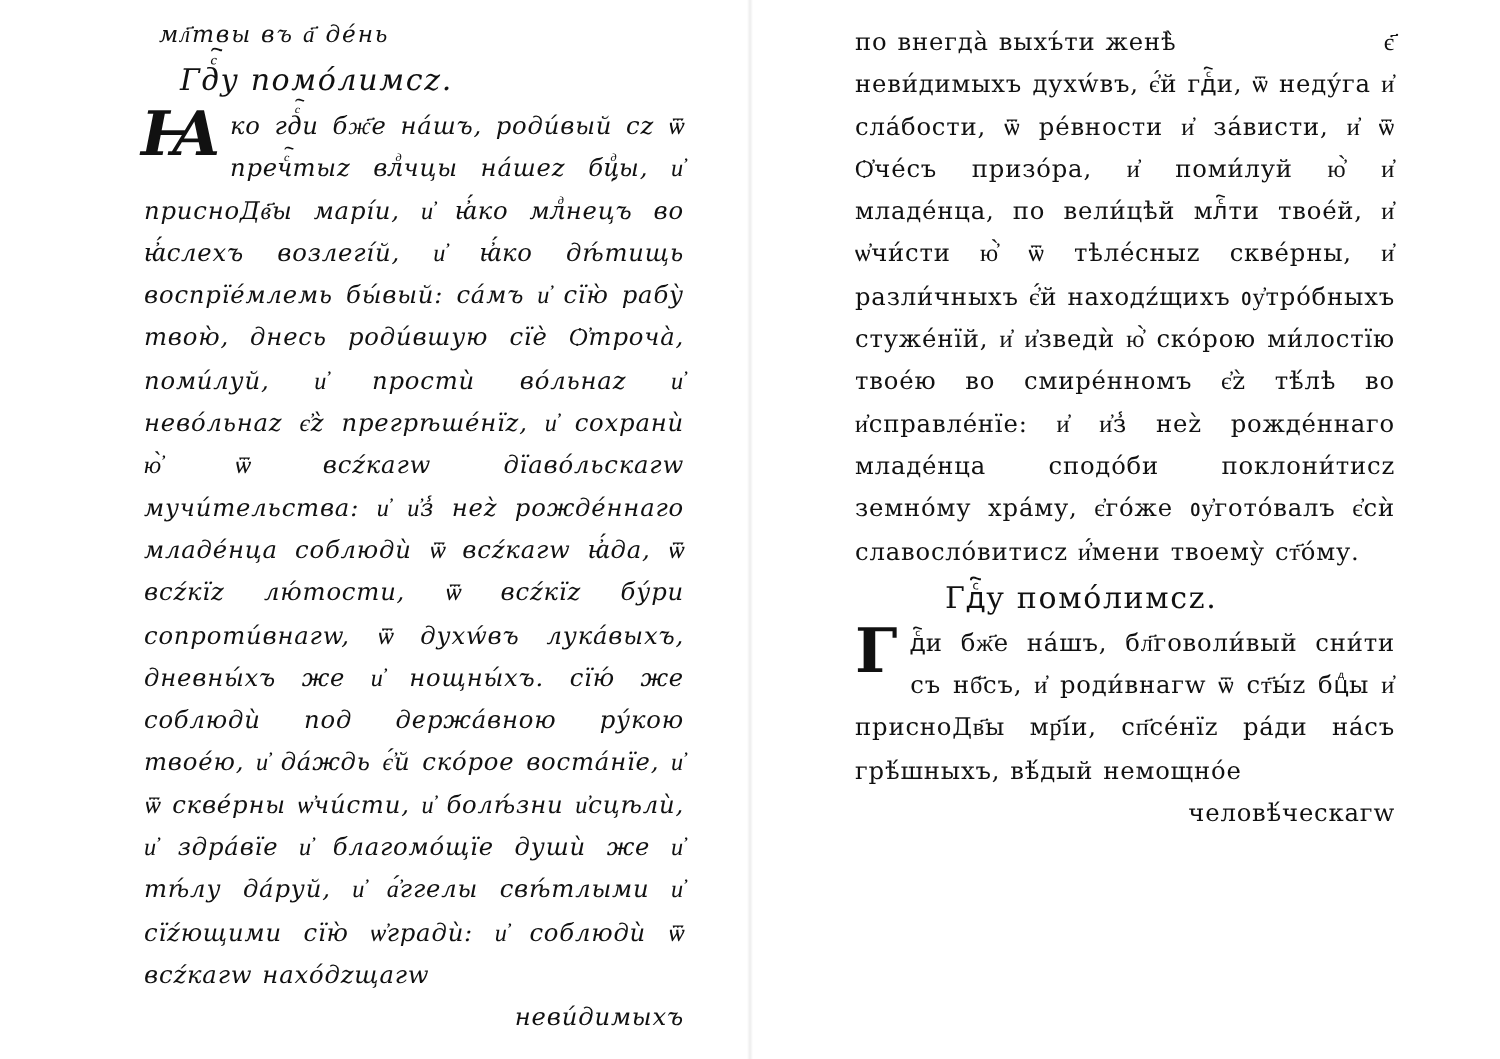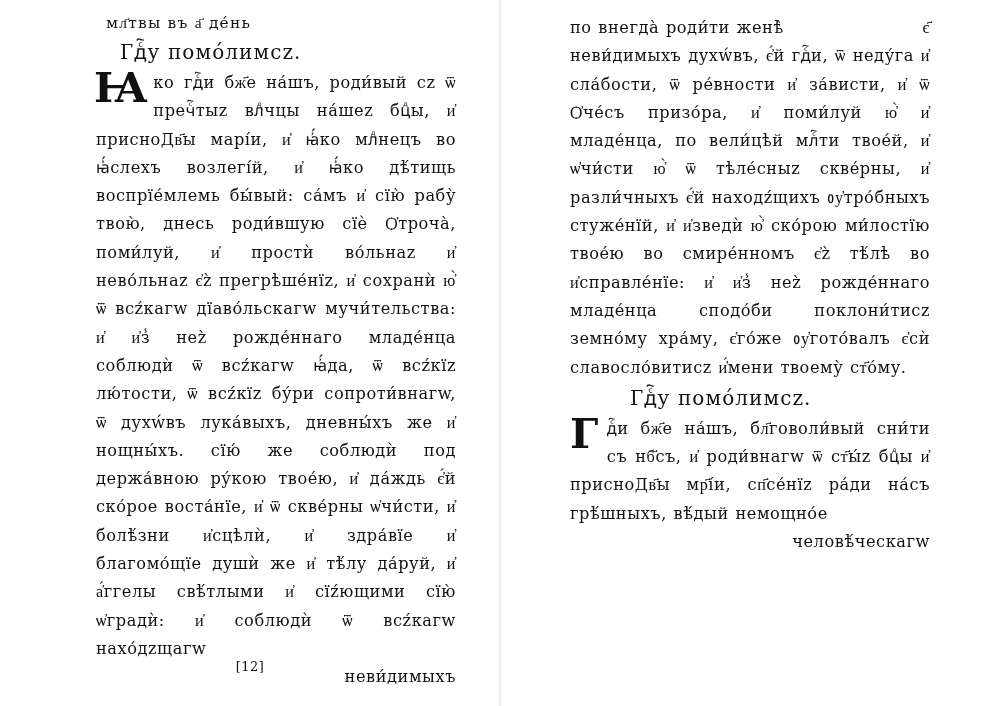--- a/index.html
+++ b/index.html
@@ -28,20 +28,21 @@
     box-sizing: border-box;
     width: 50%;
     height: 100%;
     padding-top: 14px;
     padding-bottom: 10px;
   }
 
   .page-left {
     padding-left: 96px;
     padding-right: 44px;
+    font-style: italic;
   }
   .page-right {
     padding-left: 70px;
     padding-right: 70px;
   }
 
   .gutter-shadow {
     position: absolute;
     left: 498px;
     top: 0;
@@ -140,27 +141,26 @@
 
   <div class="page page-left">
     <div class="running-head">мл҃твы въ а҃ де́нь</div>
     <div class="rubric">Гдⷭ҇у помо́лимсz.</div>
     <div class="body-text">
       <span class="dropcap">Ꙗ</span><span>ко гдⷭ҇и бж҃е на́шъ, роди́вый сz ѿ пречⷭ҇тыz влⷣчцы на́шеz бцⷣы, и҆ присноДв҃ы марі́и, и҆ ꙗ҆́ко млⷣнецъ во ꙗ҆́слехъ возлегі́й, и҆ ꙗ҆́ко дѣ́тищь воспрїе́млемь бы́вый: са́мъ и҆ сїю̀ рабу̀ твою̀, днесь роди́вшую сїѐ Ѻ҆троча̀, поми́луй, и҆ простѝ во́льнаz и҆ нево́льнаz є҆z̀ прегрѣше́нїz, и҆ сохранѝ ю҆̀ ѿ всźкагw дїаво́льскагw мучи́тельства: и҆ и҆з̾ неz̀ рожде́ннаго младе́нца соблюдѝ ѿ всźкагw ꙗ҆́да, ѿ всźкїz лю́тости, ѿ всźкїz бу́ри сопроти́внагw, ѿ духẃвъ лука́выхъ, дневны́хъ же и҆ нощны́хъ. сїю́ же соблюдѝ под держа́вною ру́кою твое́ю, и҆ да́ждь є҆́й ско́рое воста́нїе, и҆ ѿ скве́рны ѡ҆чи́сти, и҆ болѣ́зни и҆сцѣлѝ, и҆ здра́вїе и҆ благомо́щїе душѝ же и҆ тѣ́лу да́руй, и҆ а҆́ггелы свѣ́тлыми и҆ сїźющими сїю̀ ѡ҆градѝ: и҆ соблюдѝ ѿ всźкагw нахо́дzщагw</span>
     </div>
     <div class="body-text">
       <span class="hang-right">неви́димыхъ</span>
     </div>
-    <div class="folio">[12]</div>
   </div>
 
   <div class="page page-right">
     <div class="body-text first-line-right">
       <span class="marg-letter">є҃</span>
-      <span>по внегда̀ роди́ти женѣ̀</span>
+      <span>по внегда̀ выхъ́ти женѣ̀</span>
     </div>
     <div class="body-text">неви́димыхъ духẃвъ, є҆́й гдⷭ҇и, ѿ неду́га и҆ сла́бости, ѿ ре́вности и҆ за́висти, и҆ ѿ Ѻ҆че́съ призо́ра, и҆ поми́луй ю҆̀ и҆ младе́нца, по вели́цѣй млⷭ҇ти твое́й, и҆ ѡ҆чи́сти ю҆̀ ѿ тѣле́сныz скве́рны, и҆ разли́чныхъ є҆́й находźщихъ ᲂу҆тро́бныхъ стуже́нїй, и҆ и҆зведѝ ю҆̀ ско́рою ми́лостїю твое́ю во смире́нномъ є҆z̀ тѣ́лѣ во и҆справле́нїе: и҆ и҆з̾ неz̀ рожде́ннаго младе́нца сподо́би поклони́тисz земно́му хра́му, є҆го́же ᲂу҆гото́валъ є҆сѝ славосло́витисz и҆́мени твоему̀ ст҃о́му.</div>
     <div class="rubric rubric-right">Гдⷭ҇у помо́лимсz.</div>
     <div class="body-text">
       <span class="dropcap-right">Г</span><span>дⷭ҇и бж҃е на́шъ, бл҃говоли́вый сни́ти съ нб҃съ, и҆ роди́внагw ѿ ст҃ы́z бцⷣы и҆ присноДв҃ы мр҃і́и, сп҃се́нїz ра́ди на́съ грѣ́шныхъ, вѣ́дый немощно́е</span>
     </div>
     <div class="body-text">
       <span class="hang-right">человѣ́ческагw</span>
     </div>
   </div>

